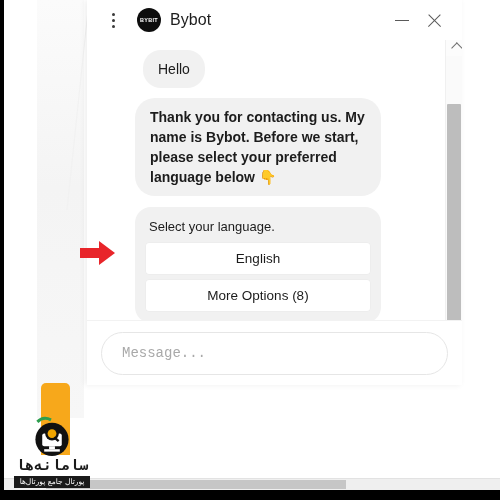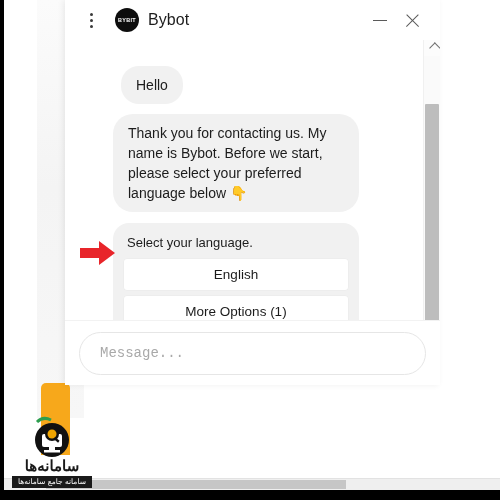--- a/index.html
+++ b/index.html
@@ -41,21 +41,21 @@
     position: absolute;
     left: 37px; top: 383px;
     width: 29px; height: 72px;
     background: #f7a81b;
     border-radius: 5px 5px 0 0;
   }
 
   
   .chat-panel {
     position: absolute;
-    left: 65px; top: 0;
+    left: 87px; top: 0;
     width: 375px; height: 385px;
     background: #8b5cf6;
     box-shadow: -2px 0 6px rgba(0,0,0,.07);
     overflow: hidden;
   }
 
   
   .chat-header {
     position: relative;
     height: 40px;
@@ -127,25 +127,26 @@
     background: #f1f1f1;
     color: #1c1c1c;
     border-radius: 18px;
     padding: 9px 15px;
     font-size: 14px;
     line-height: 20px;
     display: inline-block;
     max-width: 248px;
     box-sizing: border-box;
   }
-  .bubble-hello { margin: 20px 0 0 30px; }
+  .bubble-hello { margin: 4px 0 0 30px; }
   .bubble-intro {
     margin: 10px 0 0 22px;
     max-width: 246px;
     border-radius: 20px;
+    font-weight: bold;
   }
   .hand-emoji { font-size: 14px; }
 
   
   .lang-card {
     margin: 11px 0 0 22px;
     width: 246px;
     background: #f1f1f1;
     border-radius: 16px;
     padding: 12px 11px 12px 11px;
@@ -284,21 +285,21 @@
     display: flex; flex-direction: column; align-items: center;
   }
   .wm-badge {
     width: 50px; height: 42px;
     position: relative;
   }
   .wm-title {
     font-size: 15px; color: #1a1a1a; font-weight: bold;
     margin-top: -1px;
     direction: rtl;
-    font-family: Liberation Serif, serif;
+    font-family: Liberation Mono, monospace;
   }
   .wm-sub {
     background: #1a1a1a; color: #ffffff;
     font-size: 7.5px;
     padding: 1px 6px 2px 6px;
     margin-top: 1px;
     direction: rtl;
     white-space: nowrap;
     font-family: "DejaVu Sans", sans-serif;
   }
@@ -341,21 +342,21 @@
 
         <div class="bubble bubble-hello">Hello</div>
 
         <div class="bubble bubble-intro">
           <span>Thank you for contacting us. My name is Bybot. Before we start, please select your preferred language below </span><span class="hand-emoji">👇</span>
         </div>
 
         <div class="lang-card">
           <div class="lang-prompt">Select your language.</div>
           <button class="lang-btn">English</button>
-          <button class="lang-btn">More Options (1)</button>
+          <button class="lang-btn">More Options (8)</button>
         </div>
 
         <div class="cancel-row">
           <button class="cancel-btn">Cancel</button>
         </div>
       </div>
 
       <div class="bot-avatar">
         <span>BYBIT</span>
       </div>
@@ -392,16 +393,16 @@
       <path d="M10 6 Q16 0 24 4" stroke="#2e9e4f" stroke-width="3" fill="none"></path>
       <circle cx="25" cy="24" r="17" fill="#111111"></circle>
       <rect x="15" y="18" width="20" height="13" rx="2" fill="#ffffff"></rect>
       <rect x="22" y="31" width="6" height="3" fill="#ffffff"></rect>
       <rect x="17" y="34" width="16" height="2.5" fill="#ffffff"></rect>
       <circle cx="25" cy="18" r="7" fill="#111111"></circle>
       <circle cx="25" cy="18" r="4.5" fill="#f0a500"></circle>
       <rect x="28" y="21" width="6" height="2.4" fill="#111111" transform="rotate(40 28 21)"></rect>
     </svg>
     <div class="wm-title">سامانه‌ها</div>
-    <div class="wm-sub">سامانه جامع سامانه‌ها</div>
+    <div class="wm-sub">پورتال جامع پورتال‌ها</div>
   </div>
 
 </div>
 
 </body></html>

